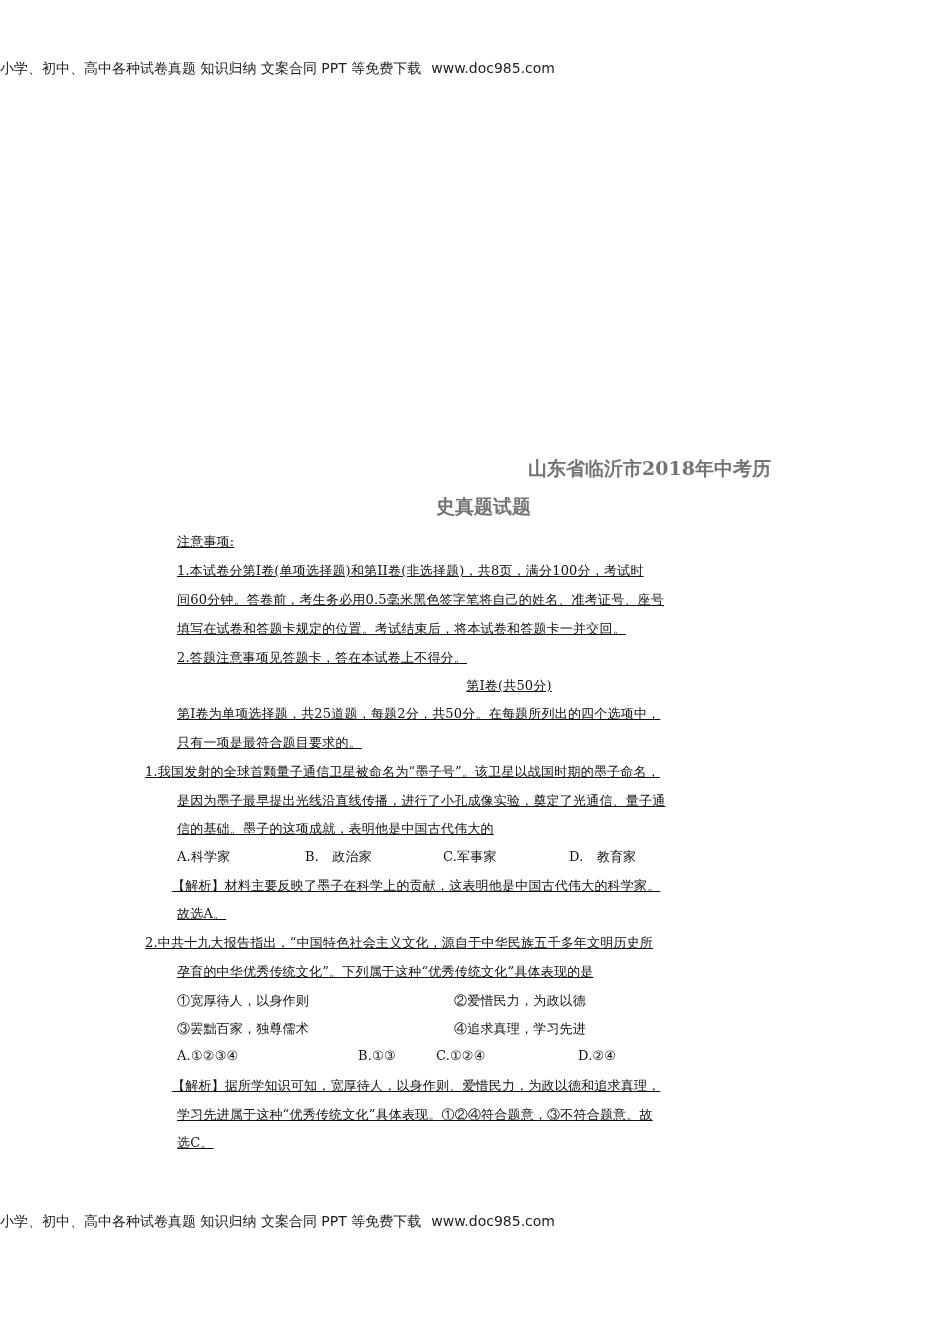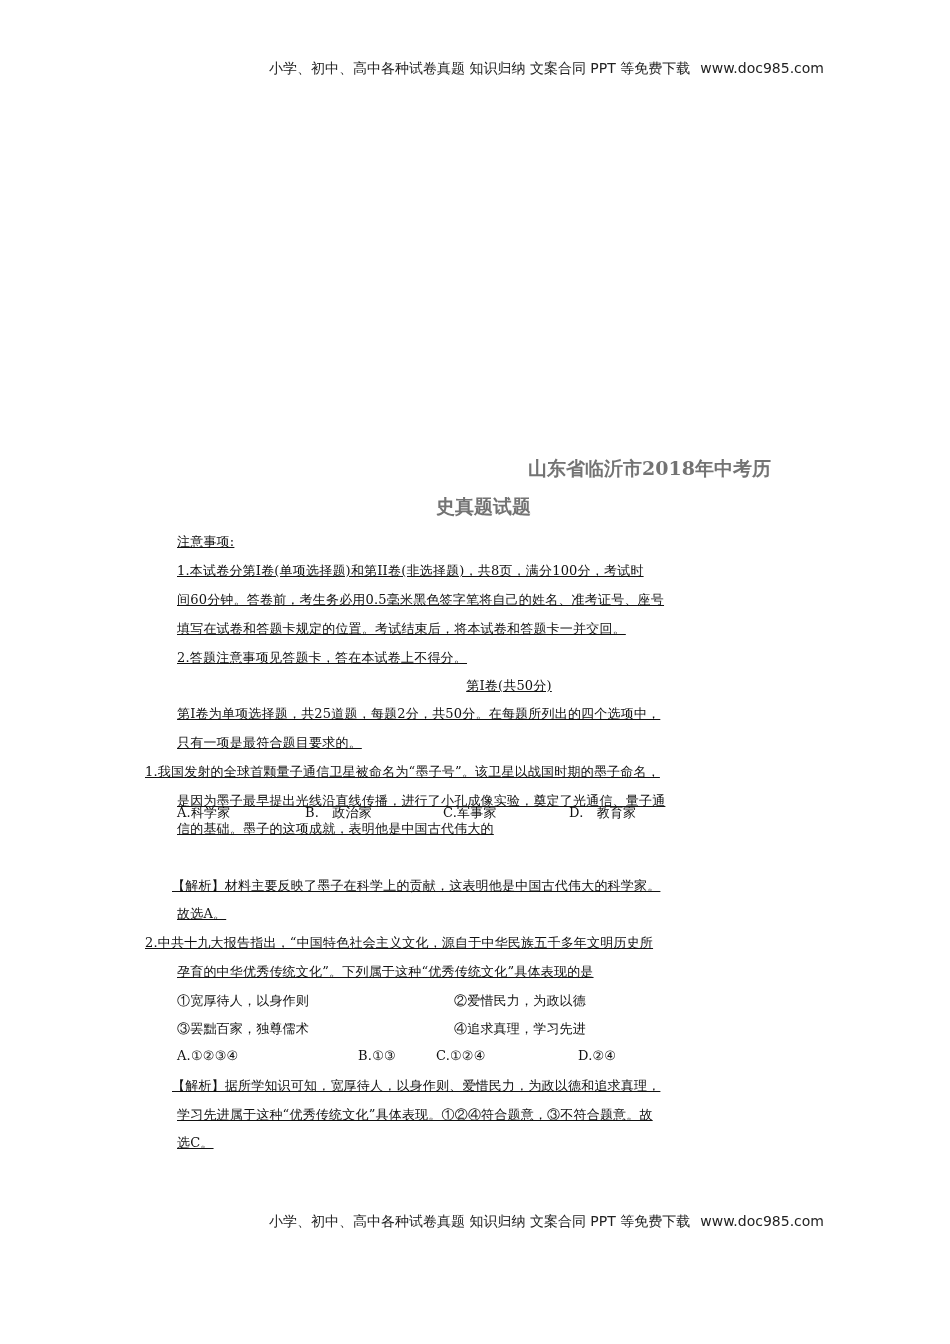--- a/index.html
+++ b/index.html
@@ -1,18 +1,18 @@
 <!DOCTYPE html>
 <html><head>
   <meta charset="utf-8">
   <style>
     html, body { margin: 0; padding: 0; background: #ffffff; }
     body { width: 950px; height: 1344px; position: relative; overflow: hidden;
            font-family: "DejaVu Serif", "Liberation Serif", serif; color: #111; }
-    .hdr { position: absolute; left: 0; width: 824px; text-align: right;
+    .hdr { position: absolute; left: 0; width: 824px; text-align: left;
            font-family: "DejaVu Sans", "Liberation Sans", sans-serif; font-size: 14px; color: #222; }
     .hdr .url { margin-left: 10px; }
     .title { position: absolute; color: #737373; font-weight: bold; font-size: 19px;
              font-family: "DejaVu Serif", "Liberation Serif", serif; }
     .line { position: absolute; font-size: 13px; white-space: nowrap; letter-spacing: 0.2px; text-decoration: underline; }
     .ind { left: 177px; }
     .qn { left: 145px; }
     .center { left: 0; width: 950px; text-align: center; }
     .opt { display: inline-block; }
   </style>
@@ -32,21 +32,21 @@
 <div class="line" style="left:177px; top:620px;">填写在试卷和答题卡规定的位置。考试结束后，将本试卷和答题卡一并交回。</div>
 <div class="line ind" style="top:649px;">2.答题注意事项见答题卡，答在本试卷上不得分。</div>
 
 <div class="line center" style="top:677px;padding-left:34px;">第Ⅰ卷(共50分)</div>
 <div class="line ind" style="top:705px;">第Ⅰ卷为单项选择题，共25道题，每题2分，共50分。在每题所列出的四个选项中，</div>
 <div class="line ind" style="top:734px;">只有一项是最符合题目要求的。</div>
 
 <div class="line qn" style="top:763px;">1.我国发射的全球首颗量子通信卫星被命名为“墨子号”。该卫星以战国时期的墨子命名，</div>
 <div class="line ind" style="top:792px;">是因为墨子最早提出光线沿直线传播，进行了小孔成像实验，奠定了光通信、量子通</div>
 <div class="line ind" style="top:820px;">信的基础。墨子的这项成就，表明他是中国古代伟大的</div>
-<div class="line ind" style="top:804px;">
+<div class="line ind" style="top:848px;">
   <span class="opt" style="width:128px;">A.科学家</span><span class="opt" style="width:138px;">B.　政治家</span><span class="opt" style="width:126px;">C.军事家</span><span class="opt">D.　教育家</span>
 </div>
 <div class="line" style="left:172px; top:877px;">【解析】材料主要反映了墨子在科学上的贡献，这表明他是中国古代伟大的科学家。</div>
 <div class="line ind" style="top:905px;">故选A。</div>
 
 <div class="line qn" style="top:934px;">2.中共十九大报告指出，“中国特色社会主义文化，源自于中华民族五千多年文明历史所</div>
 <div class="line ind" style="top:963px;">孕育的中华优秀传统文化”。下列属于这种“优秀传统文化”具体表现的是</div>
 <div class="line ind" style="top:992px;">
   <span class="opt" style="width:277px;">①宽厚待人，以身作则</span><span class="opt">②爱惜民力，为政以德</span>
 </div>

